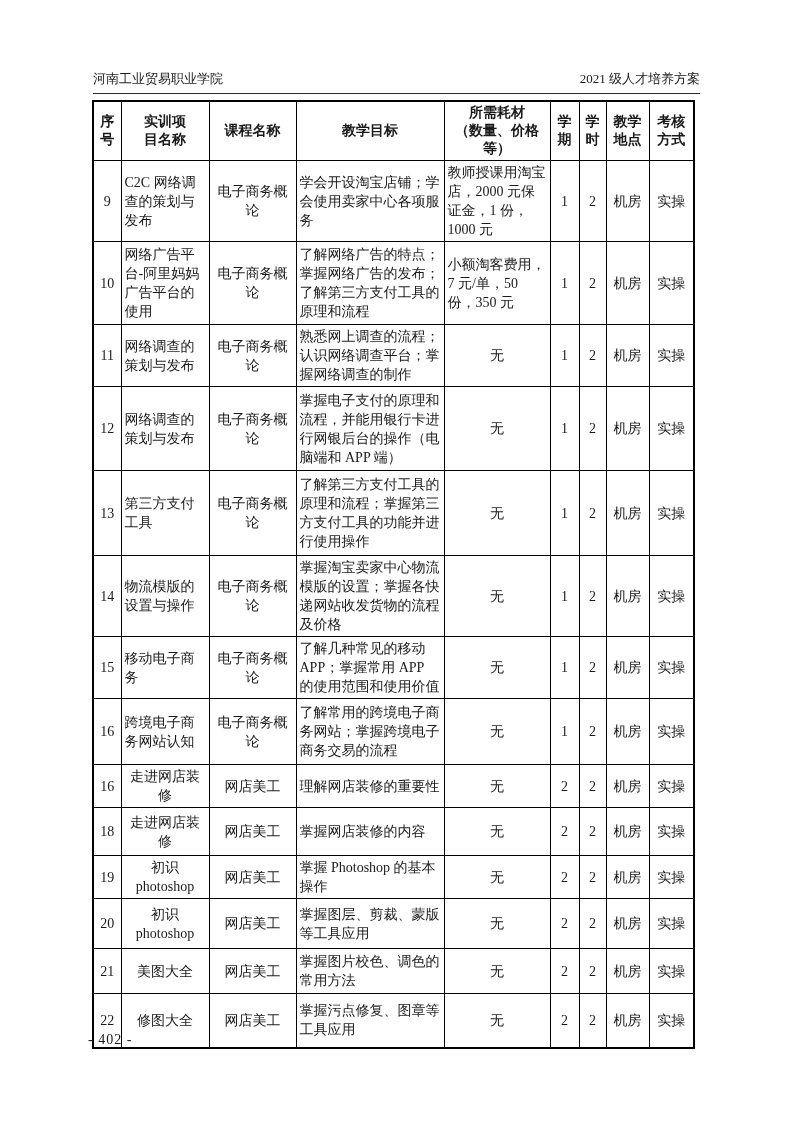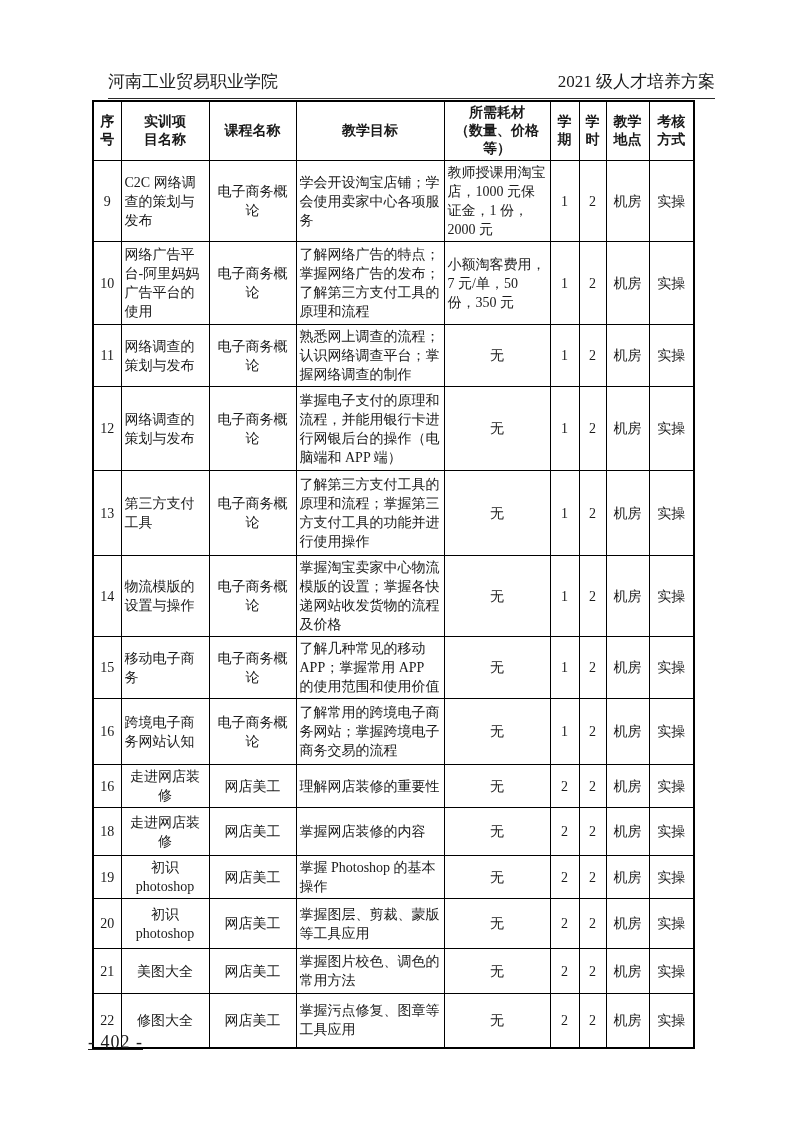--- a/index.html
+++ b/index.html
@@ -9,26 +9,26 @@
     width: 793px;
     height: 1122px;
     background: #ffffff;
     font-family: "Liberation Serif", "DejaVu Serif", serif;
     color: #1a1a1a;
     overflow: hidden;
   }
   .page-header {
     position: absolute;
     top: 70px;
-    left: 108px;
+    left: 93px;
     width: 607px;
     display: flex;
     justify-content: space-between;
     align-items: flex-end;
-    font-size: 17px;
+    font-size: 13px;
     padding-bottom: 5px;
     border-bottom: 1px solid #2a2a2a;
   }
   table.doc-table {
     position: absolute;
     top: 100px;
     left: 92px;
     width: 601px;
     border-collapse: collapse;
     table-layout: fixed;
@@ -62,23 +62,22 @@
   tbody tr:nth-child(11) { height: 43px; padding-left: 17px; }
   tbody tr:nth-child(12) { height: 50px; }
   tbody tr:nth-child(13) { height: 45px; }
   tbody tr:nth-child(14) { height: 54px; }
   td.c-left   { text-align: left; }
   td.c-center { text-align: center; }
   .page-footer {
     position: absolute;
     top: 1032px;
     left: 88px;
-    font-size: 18px;
+    font-size: 14px;
     letter-spacing: 1px;
-    text-decoration: underline;
   }
   col.w0 { width: 28px; }
   col.w1 { width: 88px; }
   col.w2 { width: 87px; }
   col.w3 { width: 148px; }
   col.w4 { width: 106px; }
   col.w5 { width: 29px; }
   col.w6 { width: 27px; }
   col.w7 { width: 43px; }
   col.w8 { width: 45px; }
@@ -124,21 +123,21 @@
           <th>考核
 方式</th>
         </tr>
     </thead>
     <tbody id="body-rows">
         <tr>
           <td class="c-center">9</td>
           <td class="c-left">C2C 网络调查的策划与发布</td>
           <td class="c-center">电子商务概论</td>
           <td class="c-left">学会开设淘宝店铺；学会使用卖家中心各项服务</td>
-          <td class="c-left">教师授课用淘宝店，1000 元保证金，1 份，2000 元</td>
+          <td class="c-left">教师授课用淘宝店，2000 元保证金，1 份，1000 元</td>
           <td class="c-center">1</td>
           <td class="c-center">2</td>
           <td class="c-center">机房</td>
           <td class="c-center">实操</td>
         </tr>
         <tr>
           <td class="c-center">10</td>
           <td class="c-left">网络广告平台-阿里妈妈广告平台的使用</td>
           <td class="c-center">电子商务概论</td>
           <td class="c-left">了解网络广告的特点；掌握网络广告的发布；了解第三方支付工具的原理和流程</td>

